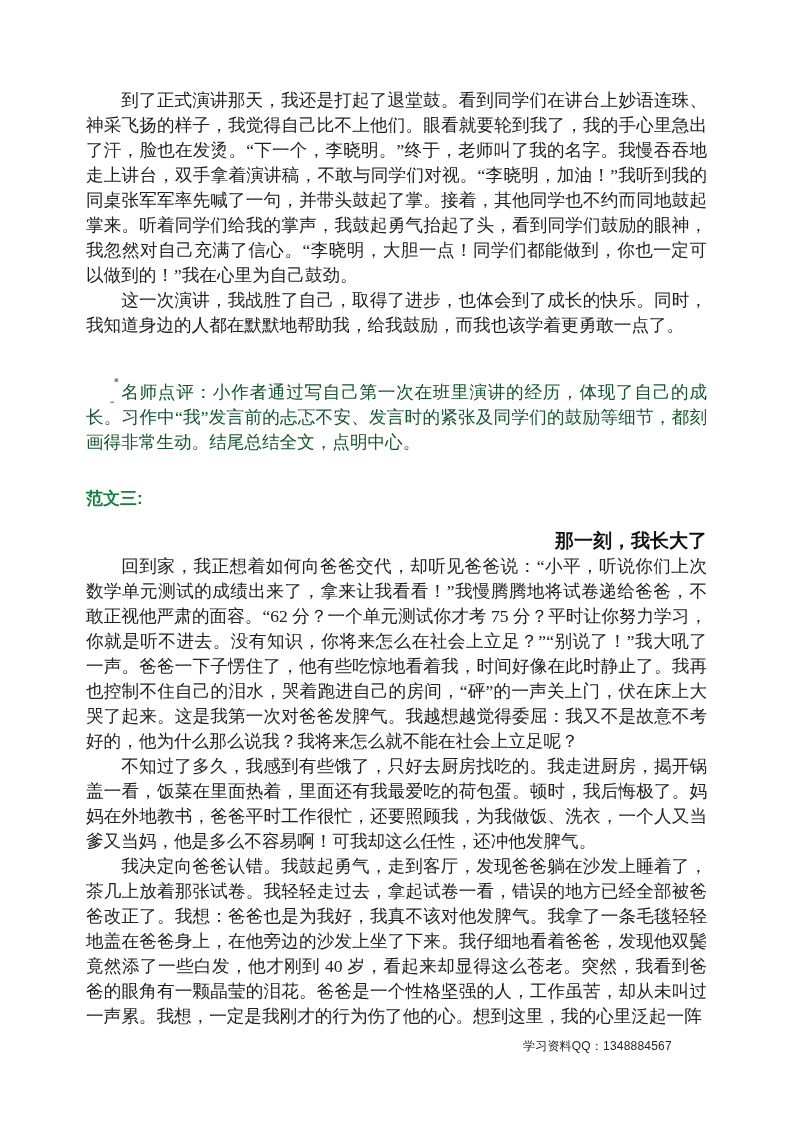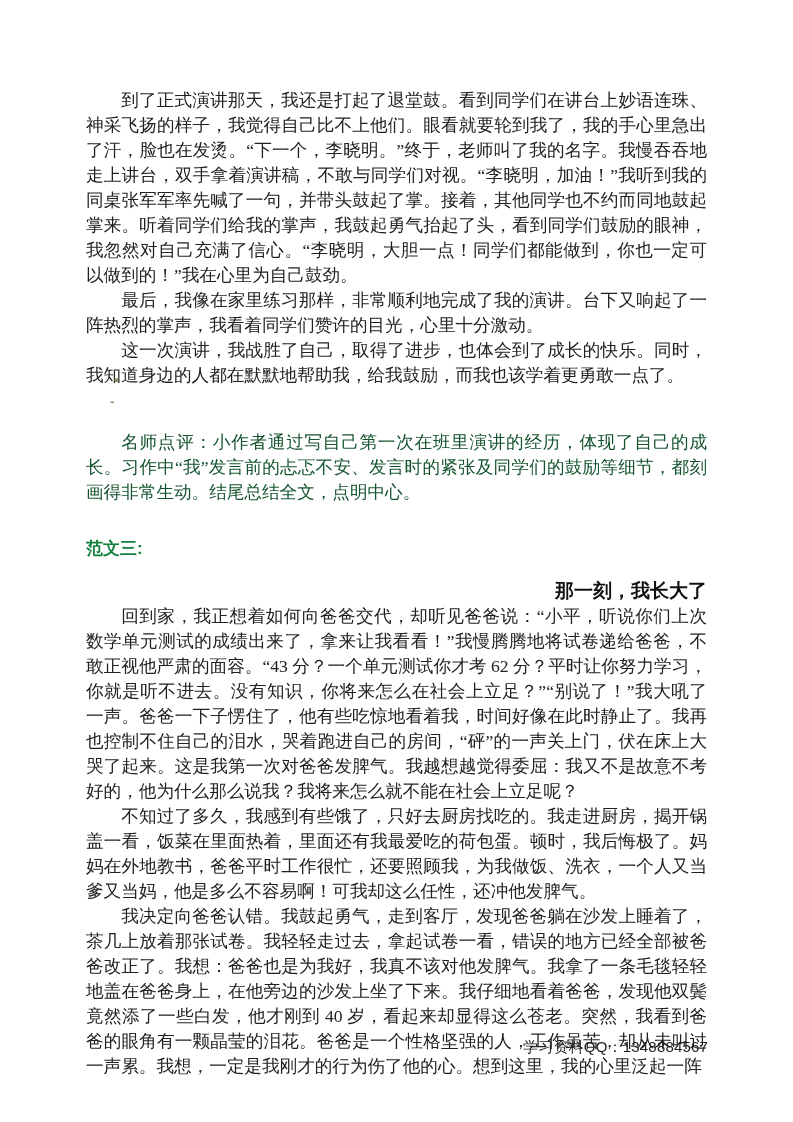--- a/index.html
+++ b/index.html
@@ -67,43 +67,42 @@
     left: 110px;
     top: 396px;
     font-size: 11px;
     font-weight: bold;
   }
   .footer {
     position: absolute;
     left: 523px;
     top: 1038px;
     font-family: "Liberation Sans", sans-serif;
-    font-size: 15px;
+    font-size: 12px;
     color: #1f1f1f;
     letter-spacing: 0.2px;
   }
 </style>
 </head>
 <body>
 
 <div class="page">
 
   <div class="content">
 
     <p class="para">到了正式演讲那天，我还是打起了退堂鼓。看到同学们在讲台上妙语连珠、神采飞扬的样子，我觉得自己比不上他们。眼看就要轮到我了，我的手心里急出了汗，脸也在发烫。“下一个，李晓明。”终于，老师叫了我的名字。我慢吞吞地走上讲台，双手拿着演讲稿，不敢与同学们对视。“李晓明，加油！”我听到我的同桌张军军率先喊了一句，并带头鼓起了掌。接着，其他同学也不约而同地鼓起掌来。听着同学们给我的掌声，我鼓起勇气抬起了头，看到同学们鼓励的眼神，我忽然对自己充满了信心。“李晓明，大胆一点！同学们都能做到，你也一定可以做到的！”我在心里为自己鼓劲。</p>
-    <p class="para">最后，我像在家里练习那样，非常顺利地完成了我的演讲。台下又响起了一阵热烈的掌声，我看着同学们赞许的目光，心里十分激动。</p>
     <p class="para">这一次演讲，我战胜了自己，取得了进步，也体会到了成长的快乐。同时，我知道身边的人都在默默地帮助我，给我鼓励，而我也该学着更勇敢一点了。</p>
 
     <p class="para comment">名师点评：小作者通过写自己第一次在班里演讲的经历，体现了自己的成长。习作中“我”发言前的忐忑不安、发言时的紧张及同学们的鼓励等细节，都刻画得非常生动。结尾总结全文，点明中心。</p>
 
     <h3 class="sample-heading">范文三:</h3>
 
     <div class="essay-title">那一刻，我长大了</div>
 
-    <p class="para">回到家，我正想着如何向爸爸交代，却听见爸爸说：“小平，听说你们上次数学单元测试的成绩出来了，拿来让我看看！”我慢腾腾地将试卷递给爸爸，不敢正视他严肃的面容。“43 分？一个单元测试你才考 62 分？平时让你努力学习，你就是听不进去。没有知识，你将来怎么在社会上立足？”“别说了！”我大吼了一声。爸爸一下子愣住了，他有些吃惊地看着我，时间好像在此时静止了。我再也控制不住自己的泪水，哭着跑进自己的房间，“砰”的一声关上门，伏在床上大哭了起来。这是我第一次对爸爸发脾气。我越想越觉得委屈：我又不是故意不考好的，他为什么那么说我？我将来怎么就不能在社会上立足呢？</p>
+    <p class="para">回到家，我正想着如何向爸爸交代，却听见爸爸说：“小平，听说你们上次数学单元测试的成绩出来了，拿来让我看看！”我慢腾腾地将试卷递给爸爸，不敢正视他严肃的面容。“62 分？一个单元测试你才考 75 分？平时让你努力学习，你就是听不进去。没有知识，你将来怎么在社会上立足？”“别说了！”我大吼了一声。爸爸一下子愣住了，他有些吃惊地看着我，时间好像在此时静止了。我再也控制不住自己的泪水，哭着跑进自己的房间，“砰”的一声关上门，伏在床上大哭了起来。这是我第一次对爸爸发脾气。我越想越觉得委屈：我又不是故意不考好的，他为什么那么说我？我将来怎么就不能在社会上立足呢？</p>
     <p class="para">不知过了多久，我感到有些饿了，只好去厨房找吃的。我走进厨房，揭开锅盖一看，饭菜在里面热着，里面还有我最爱吃的荷包蛋。顿时，我后悔极了。妈妈在外地教书，爸爸平时工作很忙，还要照顾我，为我做饭、洗衣，一个人又当爹又当妈，他是多么不容易啊！可我却这么任性，还冲他发脾气。</p>
     <p class="para">我决定向爸爸认错。我鼓起勇气，走到客厅，发现爸爸躺在沙发上睡着了，茶几上放着那张试卷。我轻轻走过去，拿起试卷一看，错误的地方已经全部被爸爸改正了。我想：爸爸也是为我好，我真不该对他发脾气。我拿了一条毛毯轻轻地盖在爸爸身上，在他旁边的沙发上坐了下来。我仔细地看着爸爸，发现他双鬓竟然添了一些白发，他才刚到 40 岁，看起来却显得这么苍老。突然，我看到爸爸的眼角有一颗晶莹的泪花。爸爸是一个性格坚强的人，工作虽苦，却从未叫过一声累。我想，一定是我刚才的行为伤了他的心。想到这里，我的心里泛起一阵</p>
 
   </div>
 
   <span class="mark mark-dot">▪</span>
   <span class="mark mark-dash">-</span>
 
   <div class="footer">学习资料QQ：1348884567</div>
 

